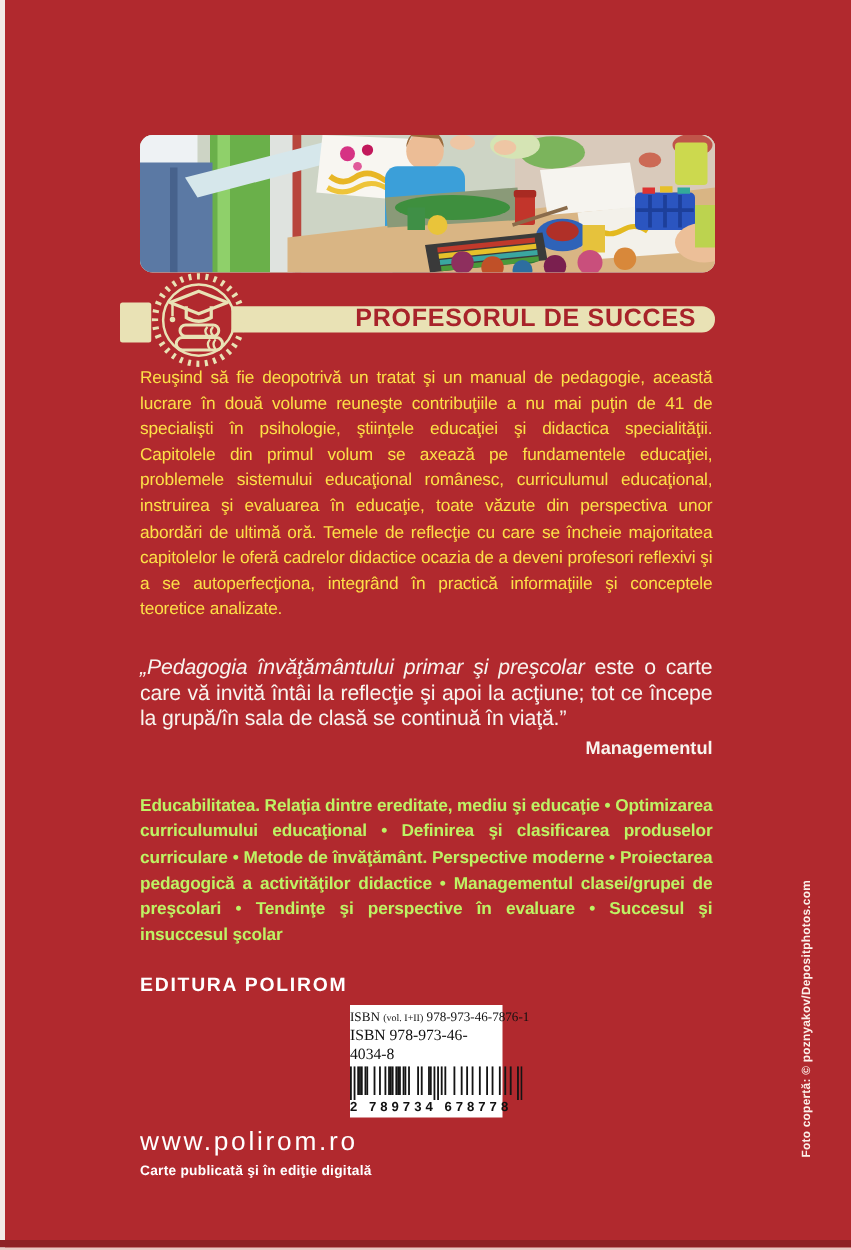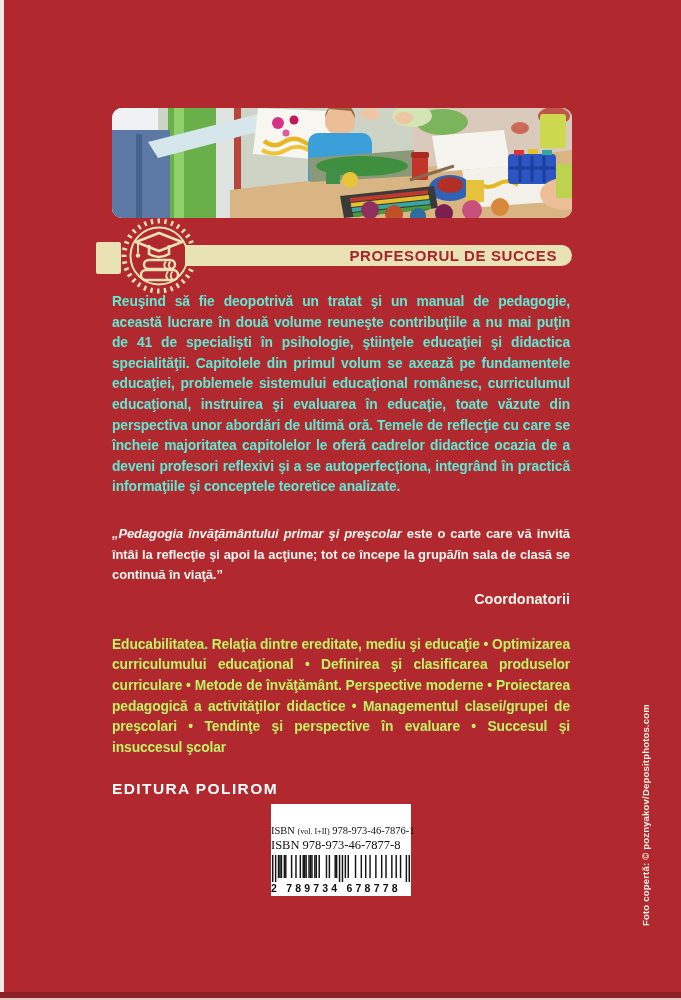--- a/index.html
+++ b/index.html
@@ -24,52 +24,52 @@
     position:absolute;left:96px;top:242px;width:25px;height:32px;
     background:#e9e2b5;border-radius:2px;
   }
   .brand-banner{
     position:absolute;left:185px;top:245px;width:387px;height:21px;
     background:#e9e2b5;border-radius:0 11px 11px 0;
     display:flex;align-items:center;justify-content:flex-end;
     padding-right:15px;box-sizing:border-box;
   }
   .brand-banner span{
-    color:#a8232a;font-weight:bold;font-size:15px;letter-spacing:.6px;
+    color:#a8232a;font-weight:bold;font-size:20px;letter-spacing:.6px;
   }
   .brand-logo{position:absolute;left:119px;top:216px;width:80px;height:80px;}
 
   
   .content{position:absolute;left:112px;top:292px;width:458px;}
   .content p{margin:0;text-align:justify;}
   .desc{
-    color:#5eead4;font-weight:bold;font-size:13.8px;line-height:20.6px;
+    color:#fde047;font-weight:normal;font-size:13.8px;line-height:20.6px;
     letter-spacing:-.1px;margin-bottom:26px !important;
   }
   .quote{
-    color:#f8f4ee;font-weight:bold;font-size:13px;line-height:20.6px;
+    color:#f8f4ee;font-weight:normal;font-size:17px;line-height:20.6px;
     letter-spacing:-.1px;
   }
   .quote .wtitle{font-style:italic;}
   .attribution{
     color:#f8f4ee;font-weight:bold;font-size:14.5px;text-align:right;margin-top:5px;
   }
   .topics{
     color:#bef264;font-weight:bold;font-size:13.8px;line-height:20.6px;
     letter-spacing:-.1px;margin-top:28px !important;
   }
 
   
   .bottom{position:absolute;left:112px;top:780px;width:458px;}
   .publisher{
     color:#ffffff;font-weight:bold;font-size:15.5px;letter-spacing:1.4px;
   }
   .isbn-box{
-    width:140px;margin:6px auto 0;background:#ffffff;
-    padding:20px 0 2px;box-sizing:border-box;
+    width:122px;margin:6px auto 0;background:#ffffff;
+    padding:4px 0 2px;box-sizing:border-box;
   }
   .isbn-line1{
     font-family:"Liberation Serif", serif;color:#111;font-size:10.5px;
     white-space:nowrap;line-height:13px;
   }
   .isbn-line1 .vol{font-size:8px;}
   .isbn-line2{
     font-family:"Liberation Serif", serif;color:#111;font-size:12.5px;line-height:15px;
   }
   .barcode-wrap{margin-top:2px;}
@@ -212,29 +212,29 @@
       <path d="M47,45.5 q-3.5,3.5 0,7" stroke-width="1.8"></path>
       <path d="M51.5,45.5 q-3.5,3.5 0,7" stroke-width="1.8"></path>
       <path d="M49,55.5 q-3.5,4 0,8" stroke-width="1.8"></path>
       <path d="M53.5,55.5 q-3.5,4 0,8" stroke-width="1.8"></path>
     </g>
   </svg>
 
   <div class="content">
     <p class="desc">Reuşind să fie deopotrivă un tratat şi un manual de pedagogie, această lucrare în două volume reuneşte contribuţiile a nu mai puţin de 41 de specialişti în psihologie, ştiinţele educaţiei şi didactica specialităţii. Capitolele din primul volum se axează pe fundamentele educaţiei, problemele sistemului educaţional românesc, curriculumul educaţional, instruirea şi evaluarea în educaţie, toate văzute din perspectiva unor abordări de ultimă oră. Temele de reflecţie cu care se încheie majoritatea capitolelor le oferă cadrelor didactice ocazia de a deveni profesori reflexivi şi a se autoperfecţiona, integrând în practică informaţiile şi conceptele teoretice analizate.</p>
     <p class="quote"><span class="wtitle">„Pedagogia învăţământului primar şi preşcolar</span><span> este o carte care vă invită întâi la reflecţie şi apoi la acţiune; tot ce începe la grupă/în sala de clasă se continuă în viaţă.”</span></p>
-    <div class="attribution">Coordonatorii</div>
+    <div class="attribution">Managementul</div>
     <p class="topics">Educabilitatea. Relaţia dintre ereditate, mediu şi educaţie • Optimizarea curriculumului educaţional • Definirea şi clasificarea produselor curriculare • Metode de învăţământ. Perspective moderne • Proiectarea pedagogică a activităţilor didactice • Managementul clasei/grupei de preşcolari • Tendinţe şi perspective în evaluare • Succesul şi insuccesul şcolar</p>
   </div>
 
   <div class="bottom">
     <div class="publisher">EDITURA POLIROM</div>
     <div class="isbn-box">
       <div class="isbn-line1"><span>ISBN</span> <span class="vol">(vol. I+II)</span> <span>978-973-46-7876-1</span></div>
-      <div class="isbn-line2">ISBN 978-973-46-7877-8</div>
+      <div class="isbn-line2">ISBN 978-973-46-4034-8</div>
       <div class="barcode-wrap">
         <svg id="barcode-bars" viewBox="0 0 95 27" preserveAspectRatio="none">
             <rect x="0" y="0" width="1" height="27" fill="#141414"></rect>
             <rect x="2" y="0" width="1" height="27" fill="#141414"></rect>
             <rect x="4" y="0" width="1" height="23" fill="#141414"></rect>
             <rect x="5" y="0" width="1" height="23" fill="#141414"></rect>
             <rect x="6" y="0" width="1" height="23" fill="#141414"></rect>
             <rect x="8" y="0" width="1" height="23" fill="#141414"></rect>
             <rect x="9" y="0" width="1" height="23" fill="#141414"></rect>
             <rect x="13" y="0" width="1" height="23" fill="#141414"></rect>
@@ -266,17 +266,19 @@
             <rect x="78" y="0" width="1" height="23" fill="#141414"></rect>
             <rect x="82" y="0" width="1" height="23" fill="#141414"></rect>
             <rect x="85" y="0" width="1" height="23" fill="#141414"></rect>
             <rect x="88" y="0" width="1" height="23" fill="#141414"></rect>
             <rect x="92" y="0" width="1" height="27" fill="#141414"></rect>
             <rect x="94" y="0" width="1" height="27" fill="#141414"></rect>
           </svg>
         <div class="barcode-digits">2 789734 678778</div>
       </div>
     </div>
+    <div class="website">www.polirom.ro</div>
+    <div class="digital-note">Carte publicată şi în ediţie digitală</div>
   </div>
 
   <div class="photo-credit">Foto copertă: © poznyakov/Depositphotos.com</div>
 
 </div>
 
 </body></html>

